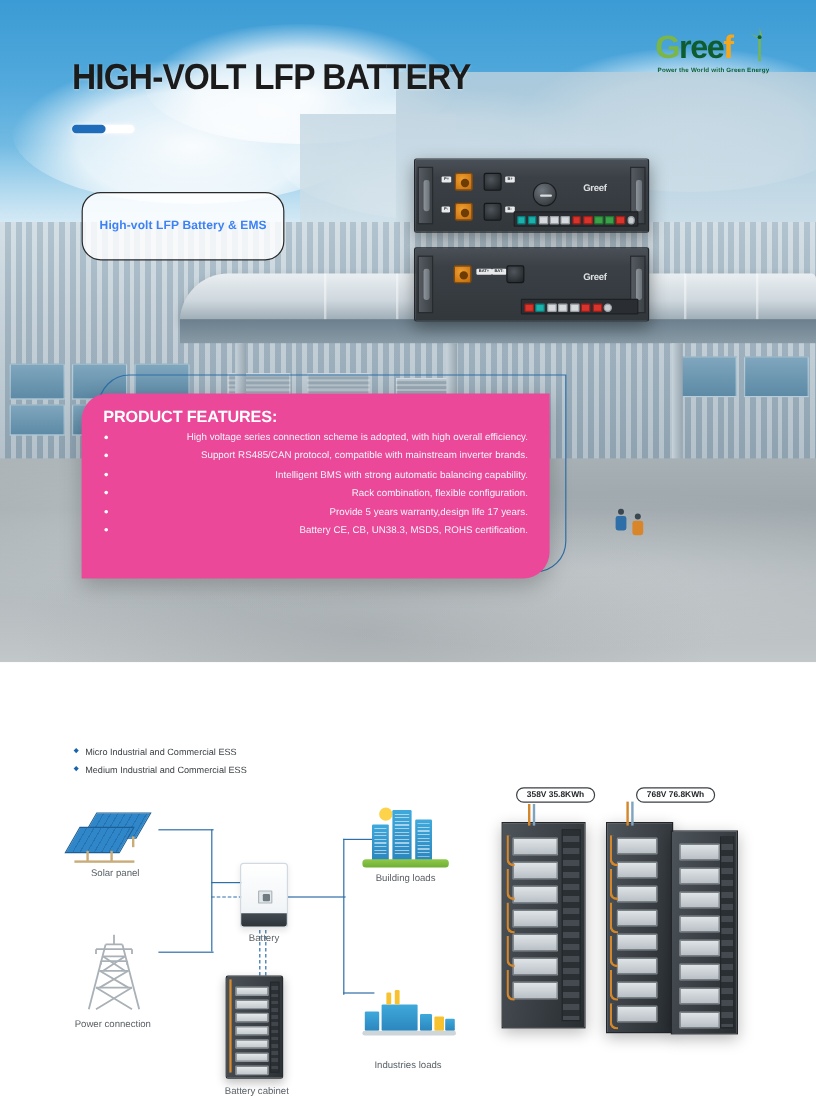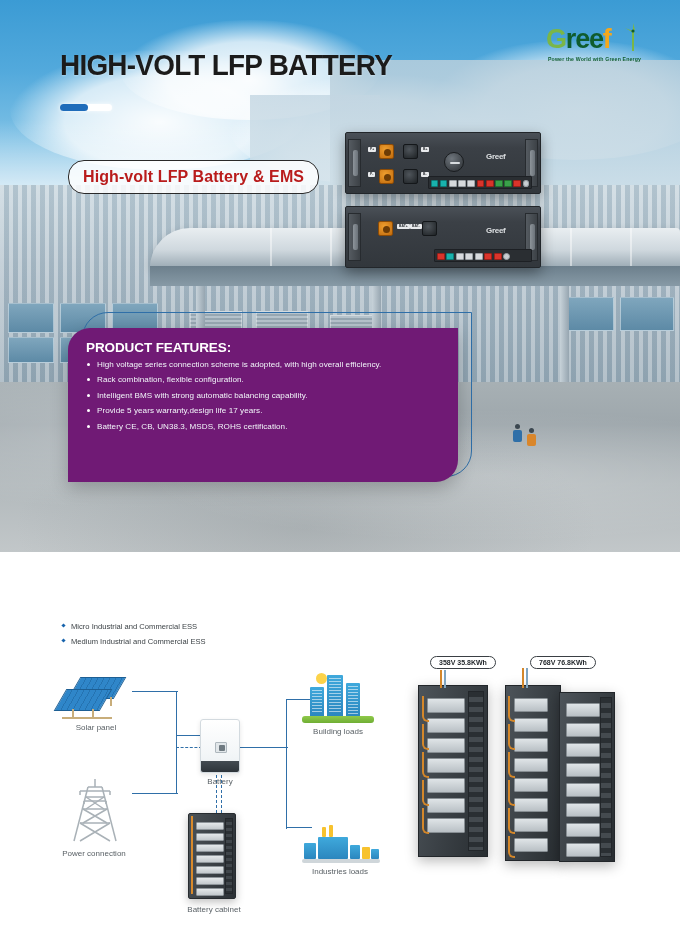--- a/index.html
+++ b/index.html
@@ -126,24 +126,24 @@
     background: #ffffff; box-shadow: 0 0 4px rgba(255,255,255,.8);
   }
   .progress > i {
     display: block; width: 28px; height: 7px; border-radius: 4px;
     background: #1f6cba;
   }
 
   
   .pill {
     position: absolute; left: 68px; top: 160px;
-    padding: 7px 14px;
+    padding: 22px 14px;
     border: 1.5px solid #2a2a2a; border-radius: 16px;
     background: rgba(255,255,255,.82);
-    font-size: 16px; font-weight: 700; color: #b91c1c;
+    font-size: 10px; font-weight: 700; color: #3b82f6;
     letter-spacing: .1px;
   }
 
   
   .logo { position: absolute; right: 22px; top: 26px; width: 112px; height: 44px; }
   .logo-word {
     font-size: 27px; font-weight: 700; letter-spacing: -1.2px; line-height: 1;
     position: relative; z-index: 2;
   }
   .logo-g { color: #7ab648; }
@@ -224,31 +224,31 @@
 
   
   .feat-outline {
     position: absolute; left: 82px; top: 312px; width: 390px; height: 165px;
     border: 1.5px solid #2f6fa8;
     border-radius: 26px 0 26px 0;
     background: transparent;
   }
   .feat-box {
     position: absolute; left: 68px; top: 328px; width: 390px; height: 154px;
-    background: #701a75;
+    background: #ec4899;
     border-radius: 22px 0 22px 0;
     padding: 12px 18px 10px 18px;
     box-shadow: 0 6px 18px rgba(0,0,0,.22);
   }
   .feat-title {
     color: #ffffff; font-size: 13.5px; font-weight: 700;
     font-family: "Liberation Sans Narrow", "Liberation Sans", sans-serif;
     letter-spacing: -0.1px; margin-bottom: 6px;
   }
-  .feat-list { list-style: none; }
+  .feat-list { list-style: none; text-align: right; }
   .feat-list li {
     color: #f2f6fa; font-size: 8.1px; line-height: 1;
     padding: 0 0 0 11px; margin-bottom: 7.4px; position: relative;
     letter-spacing: .05px;
   }
   .feat-list li::before {
     content: ""; position: absolute; left: 1px; top: 2px;
     width: 3px; height: 3px; border-radius: 50%; background: #ffffff;
   }
 
@@ -542,22 +542,23 @@
       <div class="port red"></div>
       <div class="port rnd"></div>
     </div>
   </div>
 
   <div class="feat-outline"></div>
   <div class="feat-box">
     <div class="feat-title">PRODUCT FEATURES:</div>
     <ul class="feat-list">
       <li>High voltage series connection scheme is adopted, with high overall efficiency.</li>
+      <li>Support RS485/CAN protocol, compatible with mainstream inverter brands.</li>
+      <li>Intelligent BMS with strong automatic balancing capability.</li>
       <li>Rack combination, flexible configuration.</li>
-      <li>Intelligent BMS with strong automatic balancing capability.</li>
       <li>Provide 5 years warranty,design life 17 years.</li>
       <li>Battery CE, CB, UN38.3, MSDS, ROHS certification.</li>
     </ul>
   </div>
 </div>
 
 <div class="lower">
 
   <ul class="sec-list">
     <li>Micro Industrial and Commercial ESS</li>
@@ -641,21 +642,21 @@
     <div class="ind">
       <div class="ind-b" style="left:2px;  bottom:4px; width:12px; height:16px;"></div>
       <div class="ind-b" style="left:16px; bottom:4px; width:30px; height:22px;"></div>
       <div class="ind-y" style="left:20px; bottom:26px; width:4px; height:10px;"></div>
       <div class="ind-y" style="left:27px; bottom:26px; width:4px; height:12px;"></div>
       <div class="ind-b" style="left:48px; bottom:4px; width:10px; height:14px;"></div>
       <div class="ind-y" style="left:60px; bottom:4px; width:8px; height:12px;"></div>
       <div class="ind-b" style="left:69px; bottom:4px; width:8px; height:10px;"></div>
       <div class="ind-base"></div>
     </div>
-    <div class="dg-label" style="left:248px; top:200px; width:104px;">Industries loads</div>
+    <div class="dg-label" style="left:248px; top:216px; width:104px;">Industries loads</div>
   </div>
 
   <div class="badge" style="left:430px; top:104px;">358V 35.8KWh</div>
   <div class="badge" style="left:530px; top:104px;">768V 76.8KWh</div>
 
   <div class="bigrack" style="left:418px; top:133px; width:70px; height:172px;">
     <div class="br-rail" style="right:3px; top:5px; width:16px; bottom:5px;"></div>
     <div class="br-mod" style="left:8px; top:12px;  width:38px; height:15px;"></div>
     <div class="br-mod" style="left:8px; top:32px;  width:38px; height:15px;"></div>
     <div class="br-mod" style="left:8px; top:52px;  width:38px; height:15px;"></div>

